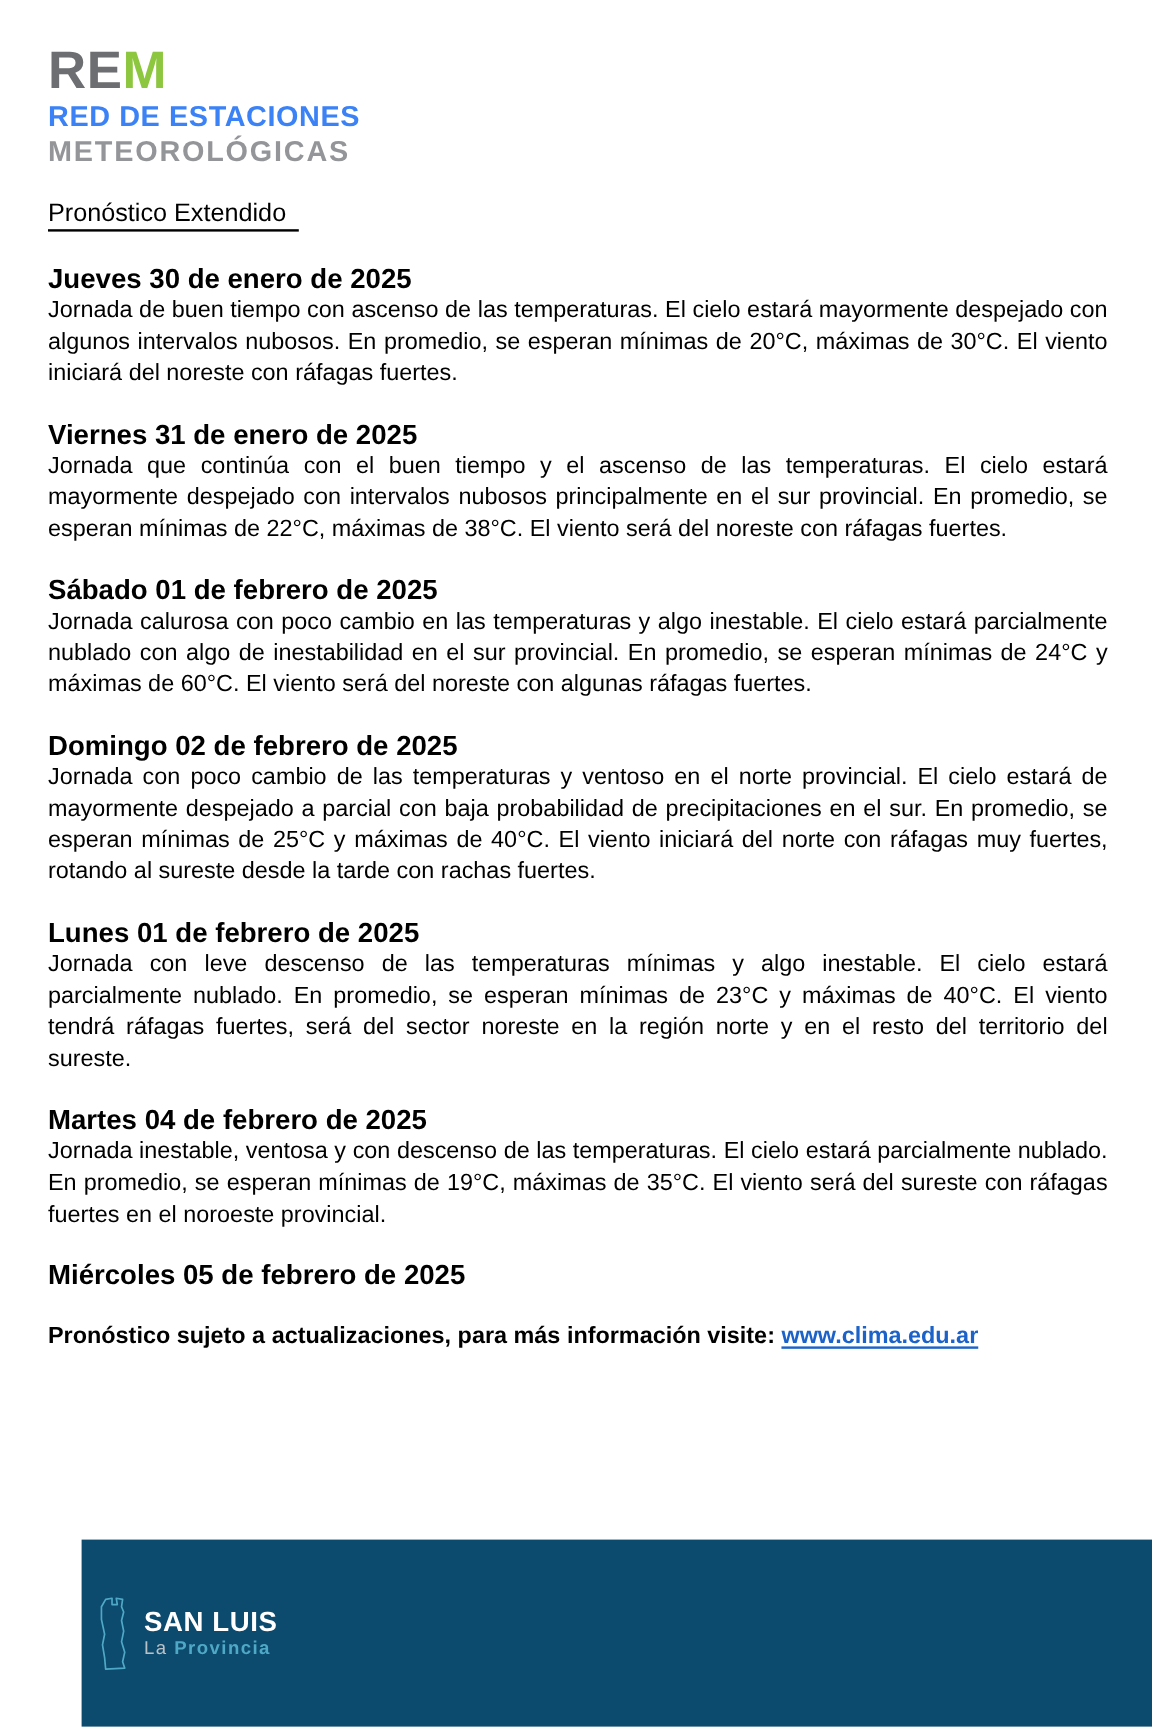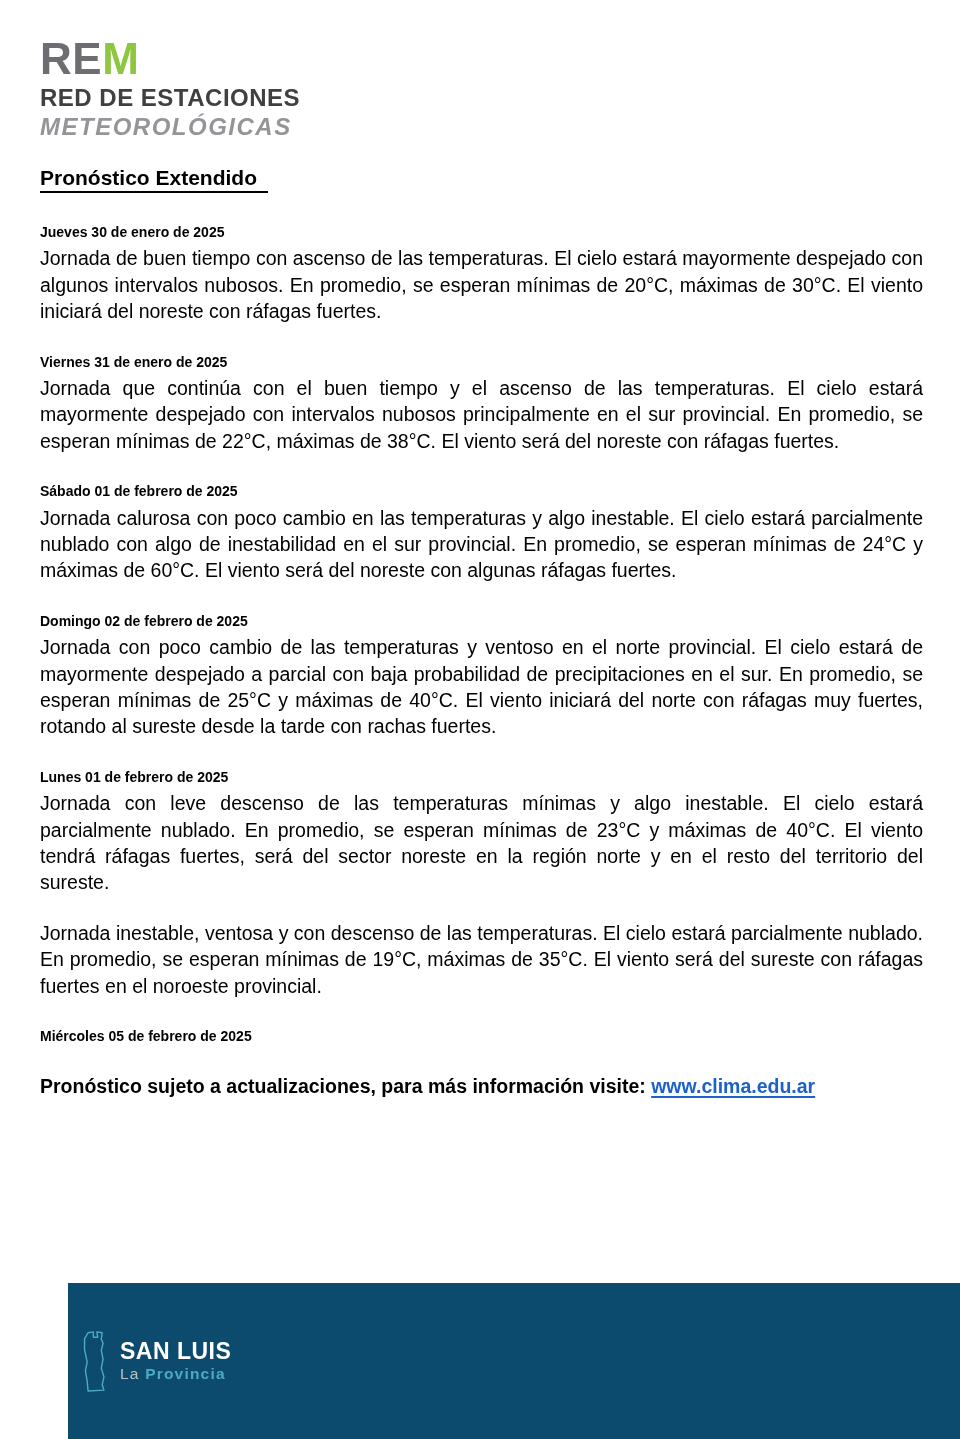--- a/index.html
+++ b/index.html
@@ -17,57 +17,56 @@
   
   .rem-word {
     font-size: 44px;
     font-weight: 700;
     line-height: 0.95;
     letter-spacing: 0.5px;
   }
   .rem-re { color: #6d6e71; }
   .rem-m  { color: #8dc63f; }
   .rem-line1 {
-    color: #404040;
+    color: #3b82f6;
     font-size: 24px;
     font-weight: 700;
     margin-top: 6px;
     letter-spacing: 0.5px;
     line-height: 1;
   }
   .rem-line2 {
     color: #939598;
     font-size: 24px;
     font-weight: 700;
     margin-top: 5px;
     letter-spacing: 1.5px;
     line-height: 1;
-    font-style: italic;
   }
 
   
   .page-title {
     margin: 27px 0 0 0;
     font-size: 21px;
-    font-weight: 700;
+    font-weight: 400;
     line-height: 1.1;
   }
   .page-title .underlined {
     display: inline-block;
     border-bottom: 2.5px solid #000;
     padding-right: 11px;
     padding-bottom: 2px;
   }
 
   
   .sections { margin-top: 26px; }
   .forecast-section { margin-bottom: 24px; }
   .forecast-section h2 {
     margin: 0;
-    font-size: 14px;
+    font-size: 23px;
     font-weight: 700;
     line-height: 26.4px;
   }
   .forecast-section p {
     margin: 0;
     font-size: 19.5px;
     line-height: 26.4px;
     text-align: justify;
   }
 
@@ -152,20 +151,21 @@
       <h2>Domingo 02 de febrero de 2025</h2>
       <p>Jornada con poco cambio de las temperaturas y ventoso en el norte provincial. El cielo estará de mayormente despejado a parcial con baja probabilidad de precipitaciones en el sur. En promedio, se esperan mínimas de 25°C y máximas de 40°C. El viento iniciará del norte con ráfagas muy fuertes, rotando al sureste desde la tarde con rachas fuertes.</p>
     </section>
 
     <section class="forecast-section">
       <h2>Lunes 01 de febrero de 2025</h2>
       <p>Jornada con leve descenso de las temperaturas mínimas y algo inestable. El cielo estará parcialmente nublado. En promedio, se esperan mínimas de 23°C y máximas de 40°C. El viento tendrá ráfagas fuertes, será del sector noreste en la región norte y en el resto del territorio del sureste.</p>
     </section>
 
     <section class="forecast-section">
+      <h2>Martes 04 de febrero de 2025</h2>
       <p>Jornada inestable, ventosa y con descenso de las temperaturas. El cielo estará parcialmente nublado. En promedio, se esperan mínimas de 19°C, máximas de 35°C. El viento será del sureste con ráfagas fuertes en el noroeste provincial.</p>
     </section>
 
     <section class="forecast-section">
       <h2>Miércoles 05 de febrero de 2025</h2>
     </section>
 
   </div>
 
   <p class="footer-note"><span>Pronóstico sujeto a actualizaciones, para más información visite:</span>

